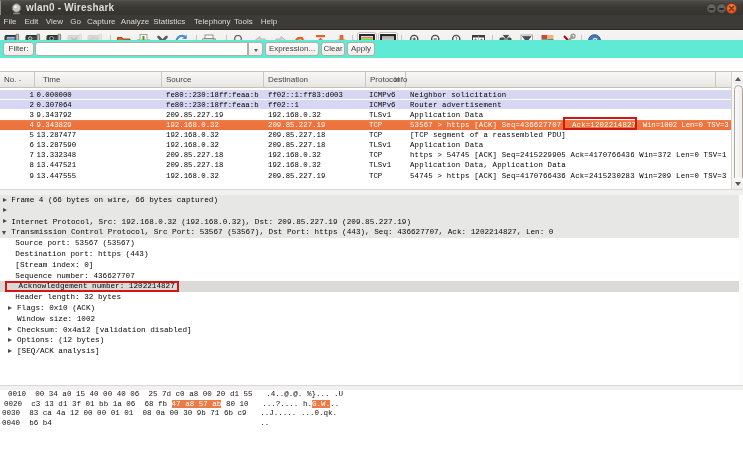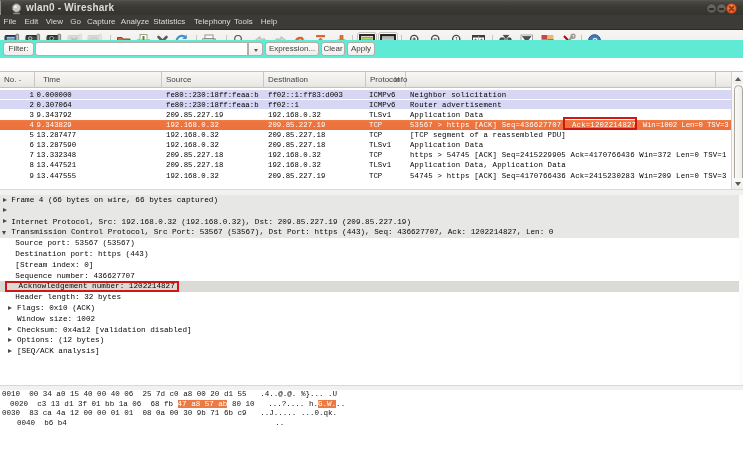--- a/index.html
+++ b/index.html
@@ -345,20 +345,20 @@
     <div class="drow sel2"><span class="dt" style="left:18.6px">Acknowledgement number: 1202214827</span></div>
     <div class="drow"><span class="dt" style="left:15.3px">Header length: 32 bytes</span></div>
     <div class="drow"><i class="arr r" style="left:8px"></i><span class="dt" style="left:17px">Flags: 0x10 (ACK)</span></div>
     <div class="drow"><span class="dt" style="left:17px">Window size: 1002</span></div>
     <div class="drow"><i class="arr r" style="left:8px"></i><span class="dt" style="left:17px">Checksum: 0x4a12 [validation disabled]</span></div>
     <div class="drow"><i class="arr r" style="left:8px"></i><span class="dt" style="left:17px">Options: (12 bytes)</span></div>
     <div class="drow"><i class="arr r" style="left:8px"></i><span class="dt" style="left:17px">[SEQ/ACK analysis]</span></div>
   </div>
   <div class="split" style="top:385px;height:5px;border-top:1px solid #dbd8d3"></div>
   <div class="hex">
-    <div class="hrow" style="padding-left:2px">0010  00 34 a0 15 40 00 40 06  25 7d c0 a8 00 20 d1 55   .4..@.@. %}... .U</div>
-    <div class="hrow" style="padding-left:10px">0020  c3 13 d1 3f 01 bb 1a 06  68 fb <span class="hl">47 a8 57 ab</span> 80 10   ...?.... h.<span class="hl">G.W.</span>..</div>
+    <div class="hrow" style="padding-left:8px">0010  00 34 a0 15 40 00 40 06  25 7d c0 a8 00 20 d1 55   .4..@.@. %}... .U</div>
+    <div class="hrow" style="padding-left:4px">0020  c3 13 d1 3f 01 bb 1a 06  68 fb <span class="hl">47 a8 57 ab</span> 80 10   ...?.... h.<span class="hl">G.W.</span>..</div>
     <div class="hrow" style="padding-left:2px">0030  83 ca 4a 12 00 00 01 01  08 0a 00 30 9b 71 6b c9   ..J..... ...0.qk.</div>
-    <div class="hrow" style="padding-left:17px">0040  b6 b4                                              ..</div>
+    <div class="hrow" style="padding-left:2px">0040  b6 b4                                              ..</div>
   </div>
   <div class="redbox" style="left:563px;top:116.5px;width:74px;height:13px"></div>
   <div class="redbox" style="left:4.5px;top:280.5px;width:174px;height:11.5px"></div>
 </div>
 
 </body></html>

